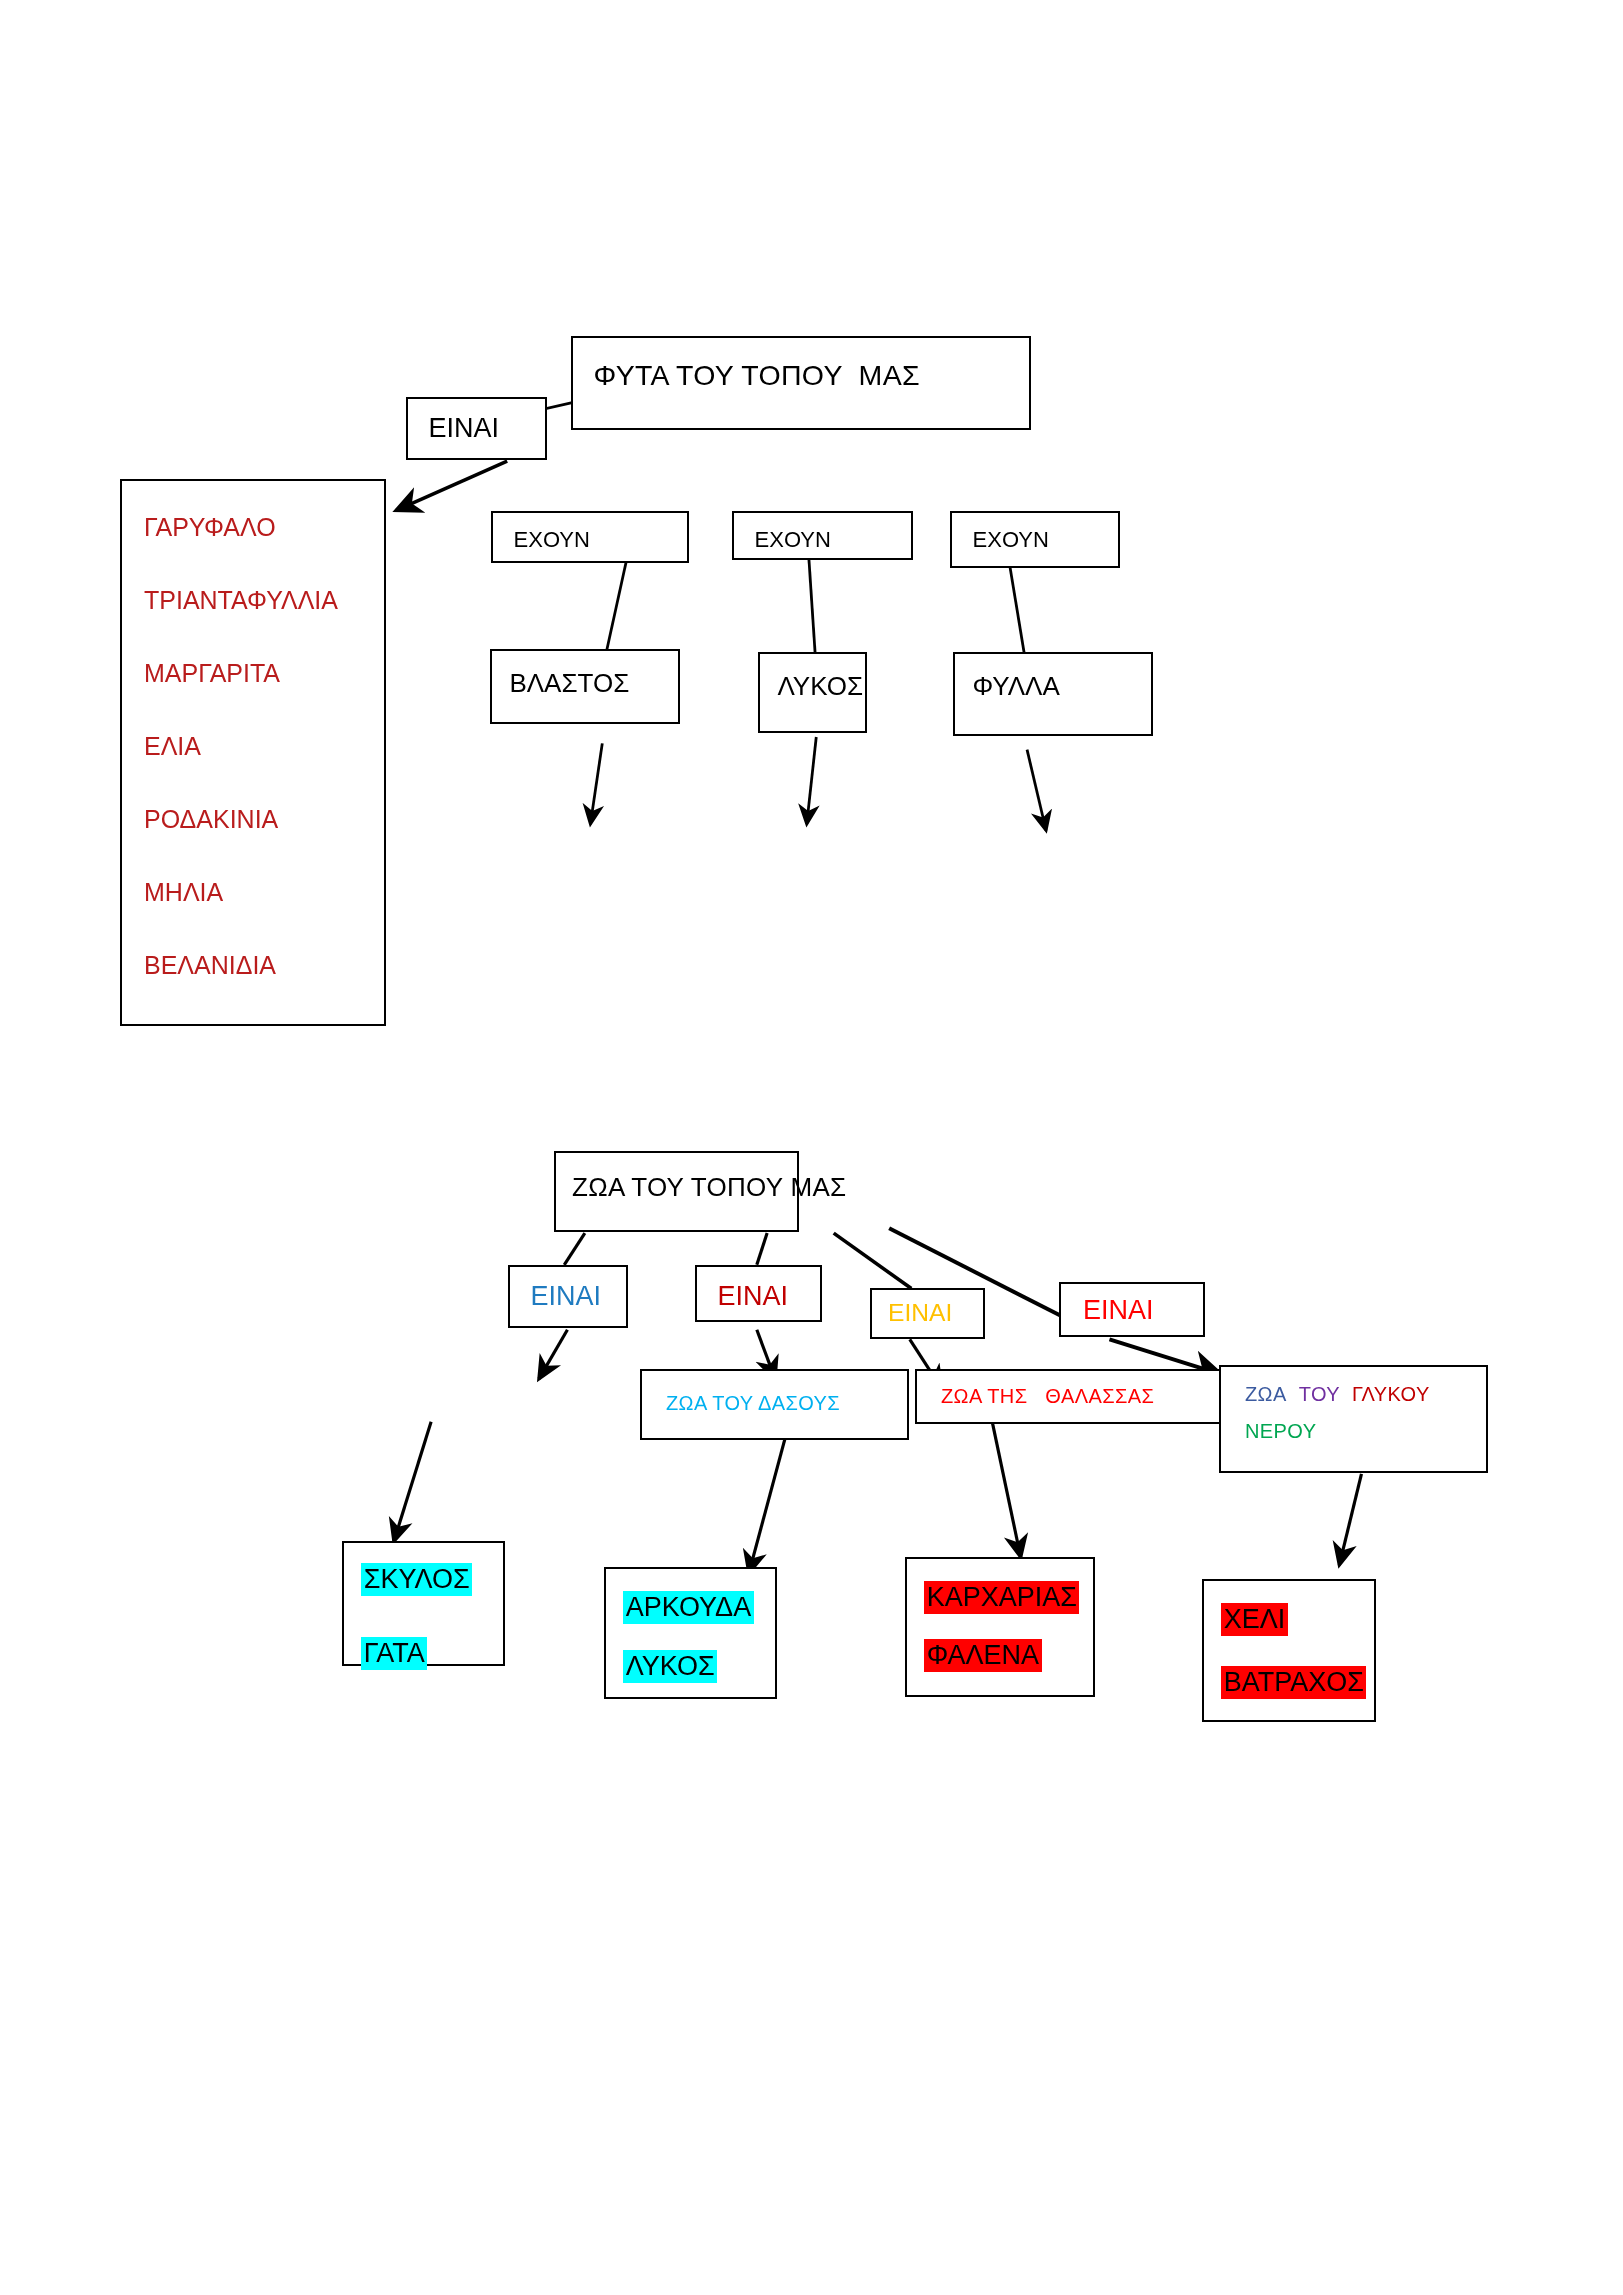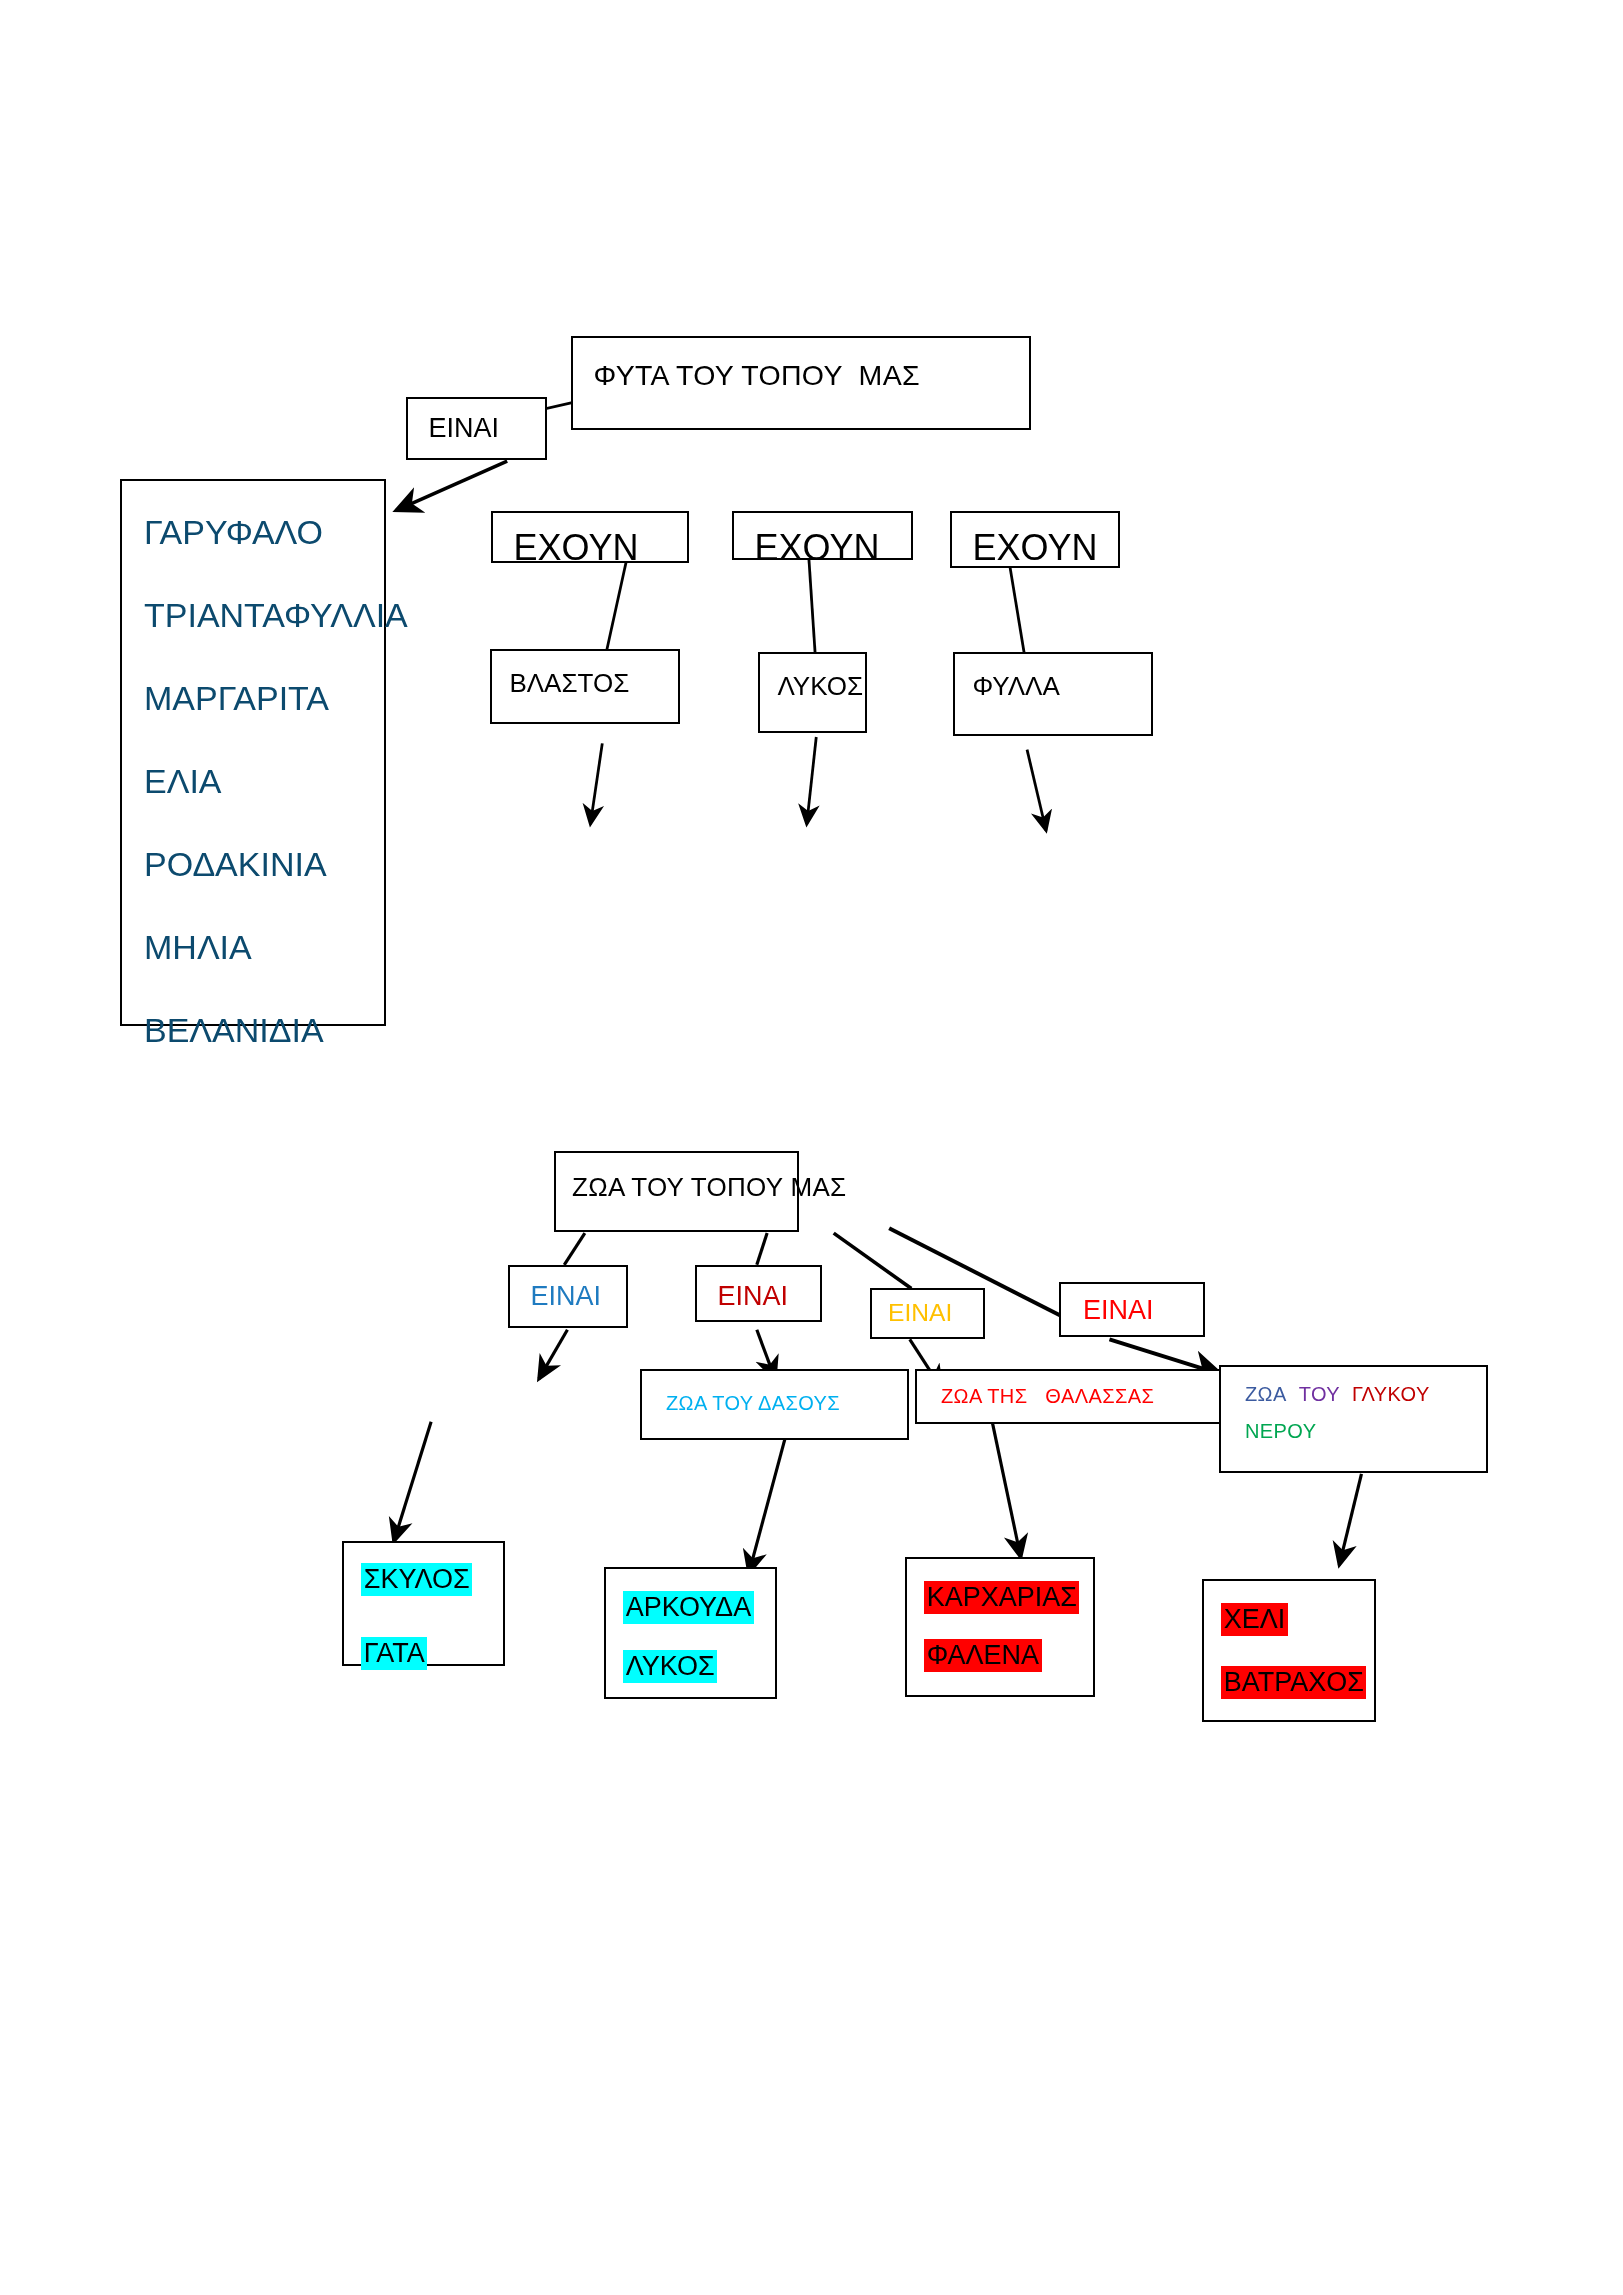--- a/index.html
+++ b/index.html
@@ -38,35 +38,35 @@
     display: block;
     white-space: pre;
   }
   .big-title {
     font-size: 28.5px;
     color: #000000;
     padding: 20.6px 0 0 20.6px;
     letter-spacing: 0.3px;
   }
   .mid-label {
-    font-size: 36px;
+    font-size: 22px;
     color: #000000;
     padding: 14.3px 0 0 20.6px;
   }
   .leaf-label {
     font-size: 26px;
     color: #000000;
     padding: 17.4px 0 0 17.4px;
   }
   .list-box {
     padding: 0;
   }
   .list-box .txt {
-    font-size: 34px;
-    color: #0c4a6e;
+    font-size: 25px;
+    color: #b91c1c;
     padding-left: 22px;
   }
   .einai {
     font-size: 27px;
     padding: 14.3px 0 0 20.6px;
   }
   .cat-label {
     font-size: 20px;
     padding: 25px 0 0 24px;
     letter-spacing: 0.4px;

